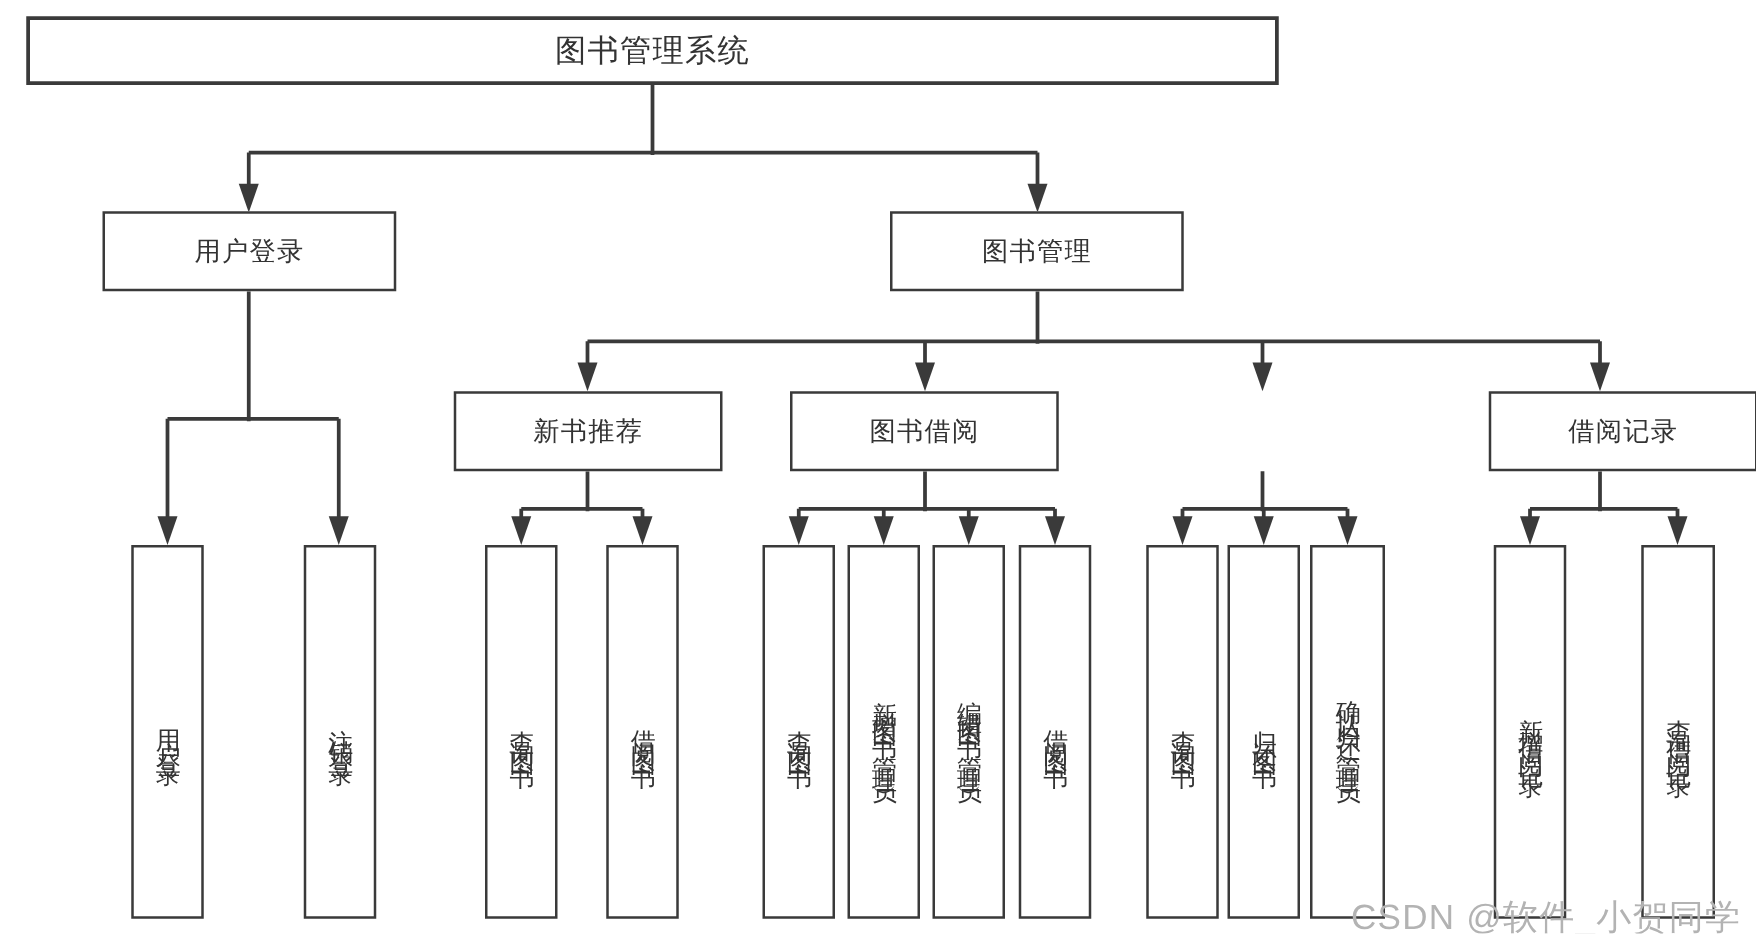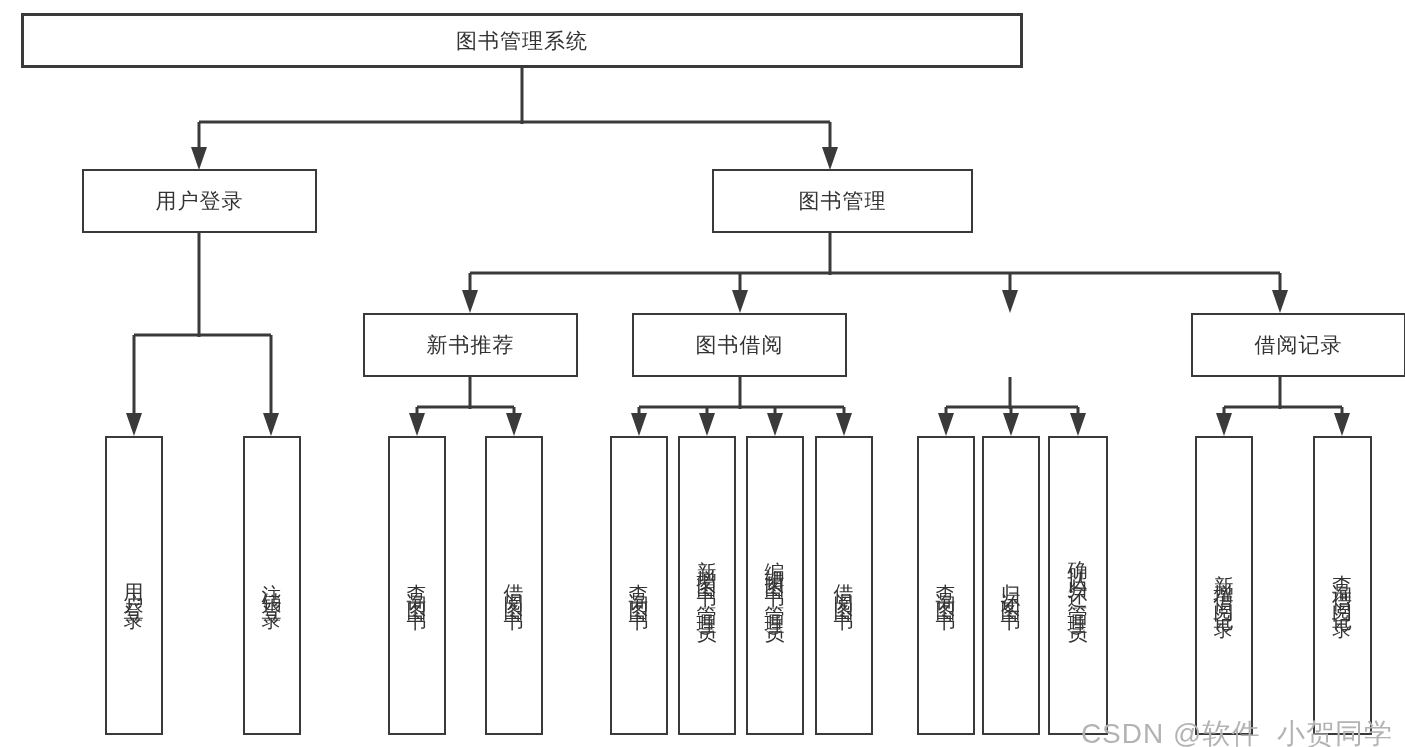--- a/index.html
+++ b/index.html
@@ -42,21 +42,21 @@
     align-items:center;
     justify-content:center;
     text-align:center;
   }
   .hbox{
     font-size:21px;
     letter-spacing:1px;
   }
   .root-box{
     border-width:3px;
-    font-size:21px;
+    font-size:25px;
   }
   .vbox{
     writing-mode:vertical-rl;
     text-orientation:mixed;
     font-size:20px;
     letter-spacing:9px;
     line-height:1;
   }
   .watermark{
     position:absolute;
@@ -105,21 +105,21 @@
     <polygon points="1070,413 1086,413 1078,436"></polygon>
 
     <path d="M1280 377 V409 M1224 407 H1342 M1224 407 V415 M1342 407 V415"></path>
     <polygon points="1216,413 1232,413 1224,436"></polygon>
     <polygon points="1334,413 1350,413 1342,436"></polygon>
   </svg>
 
   <div class="node hbox root-box" style="left:21px;top:13px;width:1002px;height:55px;">图书管理系统</div>
 
   <div class="node hbox" style="left:82px;top:169px;width:235px;height:64px;">用户登录</div>
-  <div class="node hbox" style="left:712px;top:169px;width:261px;height:64px;">图书管理</div>
+  <div class="node hbox" style="left:712px;top:169px;width:235px;height:64px;">图书管理</div>
 
   <div class="node hbox" style="left:363px;top:313px;width:215px;height:64px;">新书推荐</div>
   <div class="node hbox" style="left:632px;top:313px;width:215px;height:64px;">图书借阅</div>
   <div class="node hbox" style="left:1173px;top:313px;width:215px;height:64px;margin-left:18px;">借阅记录</div>
 
   <div class="node vbox" style="left:105px;top:436px;width:58px;height:299px;">用户登录</div>
   <div class="node vbox" style="left:243px;top:436px;width:58px;height:299px;">注销登录</div>
 
   <div class="node vbox" style="left:388px;top:436px;width:58px;height:299px;">查询图书</div>
   <div class="node vbox" style="left:485px;top:436px;width:58px;height:299px;">借阅图书</div>

